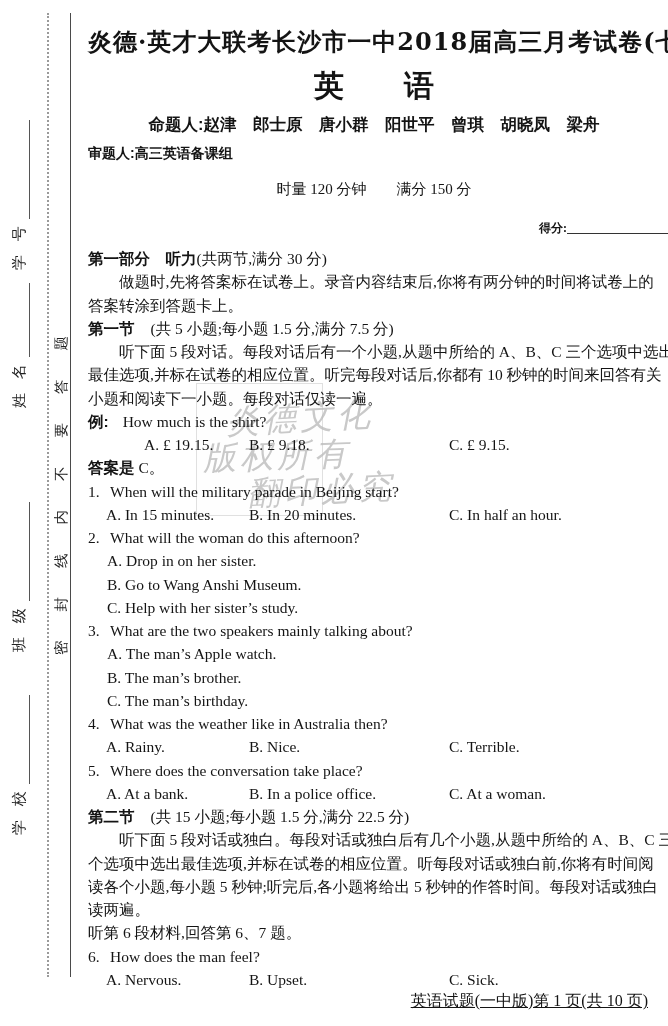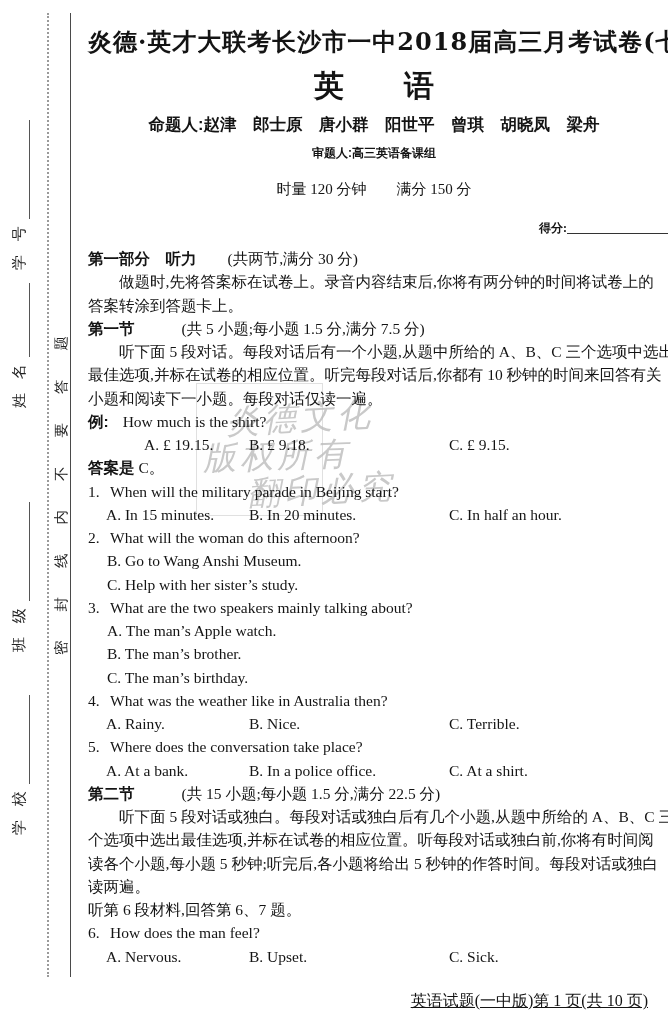--- a/index.html
+++ b/index.html
@@ -30,22 +30,22 @@
   .wm-3 { left:247px; top:468px; transform:rotate(-3deg); }
 
   
   .content-col { position:absolute; left:88px; width:572px; }
   .exam-title { top:26px; text-align:center; font-family:"DejaVu Serif",serif;
                 font-weight:bold; font-size:24px; letter-spacing:1px; white-space:nowrap; }
   .subject    { top:66px; text-align:center; font-family:"Liberation Sans","DejaVu Sans",sans-serif;
                 font-weight:bold; font-size:30px; }
   .proposers  { top:114px; text-align:center; font-family:"Liberation Sans","DejaVu Sans",sans-serif;
                 font-weight:bold; font-size:16.5px; white-space:pre; }
-  .reviewer   { top:145px; text-align:center; font-family:"Liberation Sans","DejaVu Sans",sans-serif;
-                font-weight:bold; font-size:12px; }
+  .reviewer   { top:145px; text-align:left; font-family:"Liberation Sans","DejaVu Sans",sans-serif;
+                font-weight:bold; font-size:14px; }
   .timescore  { top:180px; text-align:center; font-size:15px; }
   .timescore .gap { display:inline-block; width:30px; }
   .score-line { position:absolute; left:539px; top:218px; font-family:Liberation Serif, serif;
                 font-weight:bold; font-size:12px; white-space:nowrap; }
   .score-blank { display:inline-block; width:108px; height:16px; border-bottom:1.2px solid #333;
                  vertical-align:-2px; }
 
   
   .main { position:absolute; left:88px; top:247px; width:575px; font-size:15.5px;
           line-height:23.25px; }
@@ -54,21 +54,21 @@
   .indent { padding-left:31px; }
   .qline  { display:flex; }
   .qnum   { display:inline-block; width:22px; flex:0 0 22px; }
   .optrow { position:relative; height:23.25px; }
   .optrow .oA { position:absolute; left:18px; }
   .optrow .oB { position:absolute; left:161px; }
   .optrow .oC { position:absolute; left:322px;margin-left:39px; }
   .optrow.ex .oA { left:36px;margin-left:20px; }
   .stacked { padding-left:19px; }
   .ex-label { margin-right:14px; }
-  .hnote { font-style:normal;padding-left:31px; }
+  .hnote { font-style:normal; }
   .hsp { display:inline-block; width:16px; }
 
   .footer { position:absolute; left:88px; top:991px; width:560px; text-align:right;
             font-size:16px;text-decoration:underline; }
 </style>
 </head>
 <body>
 
 <div class="seal-dotted"></div>
 <div class="seal-solid"></div>
@@ -141,20 +141,21 @@
   <div class="optrow">
     <span class="oA">A. In 15 minutes.</span>
     <span class="oB">B. In 20 minutes.</span>
     <span class="oC">C. In half an hour.</span>
   </div>
 
   <div class="qline">
     <span class="qnum">2.</span>
       <span>What will the woman do this afternoon?</span>
   </div>
+  <div class="line stacked">A. Drop in on her sister.</div>
   <div class="line stacked">B. Go to Wang Anshi Museum.</div>
   <div class="line stacked">C. Help with her sister’s study.</div>
 
   <div class="qline">
     <span class="qnum">3.</span>
       <span>What are the two speakers mainly talking about?</span>
   </div>
   <div class="line stacked">A. The man’s Apple watch.</div>
   <div class="line stacked">B. The man’s brother.</div>
   <div class="line stacked">C. The man’s birthday.</div>
@@ -169,21 +170,21 @@
     <span class="oC">C. Terrible.</span>
   </div>
 
   <div class="qline">
     <span class="qnum">5.</span>
       <span>Where does the conversation take place?</span>
   </div>
   <div class="optrow">
     <span class="oA">A. At a bank.</span>
     <span class="oB">B. In a police office.</span>
-    <span class="oC">C. At a shirt.</span>
+    <span class="oC">C. At a woman.</span>
   </div>
 
   <div class="line">
     <span class="b">第二节</span><span class="hsp"></span><span class="hnote">(共 15 小题;每小题 1.5 分,满分 22.5 分)</span>
   </div>
   <div class="line indent">听下面 5 段对话或独白。每段对话或独白后有几个小题,从题中所给的 A、B、C 三</div>
   <div class="line">个选项中选出最佳选项,并标在试卷的相应位置。听每段对话或独白前,你将有时间阅</div>
   <div class="line">读各个小题,每小题 5 秒钟;听完后,各小题将给出 5 秒钟的作答时间。每段对话或独白</div>
   <div class="line">读两遍。</div>
   <div class="line">听第 6 段材料,回答第 6、7 题。</div>

